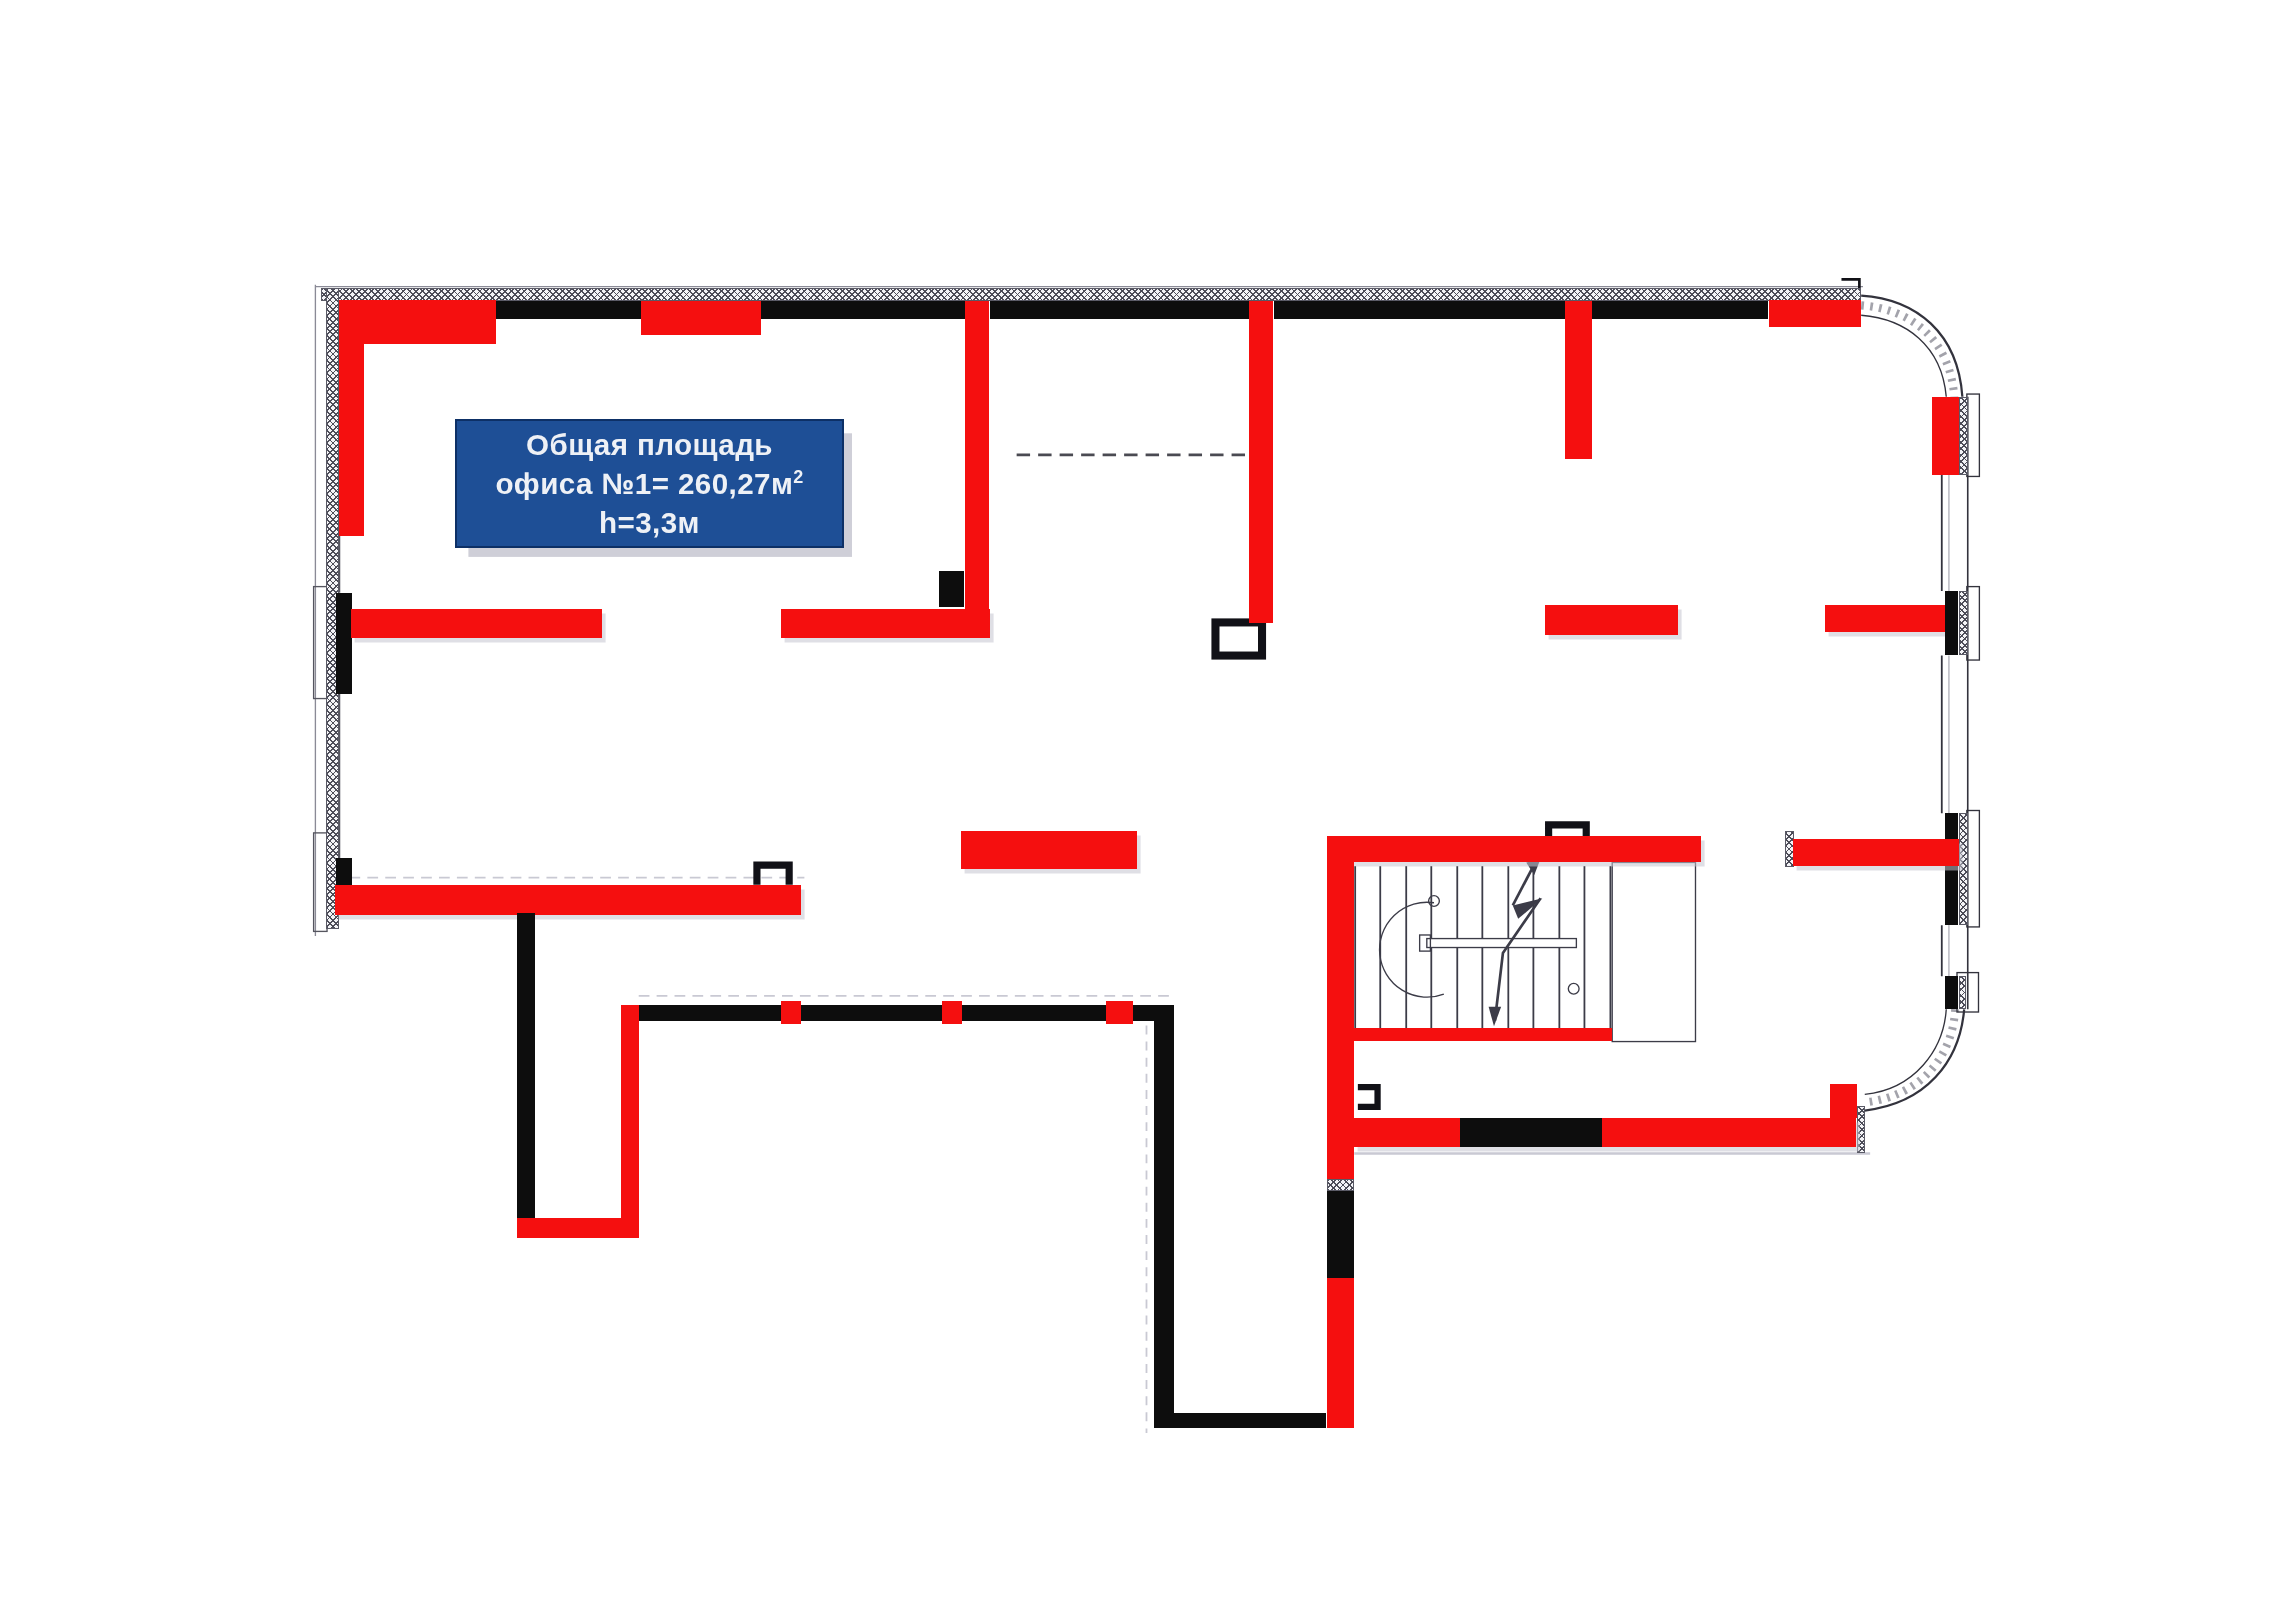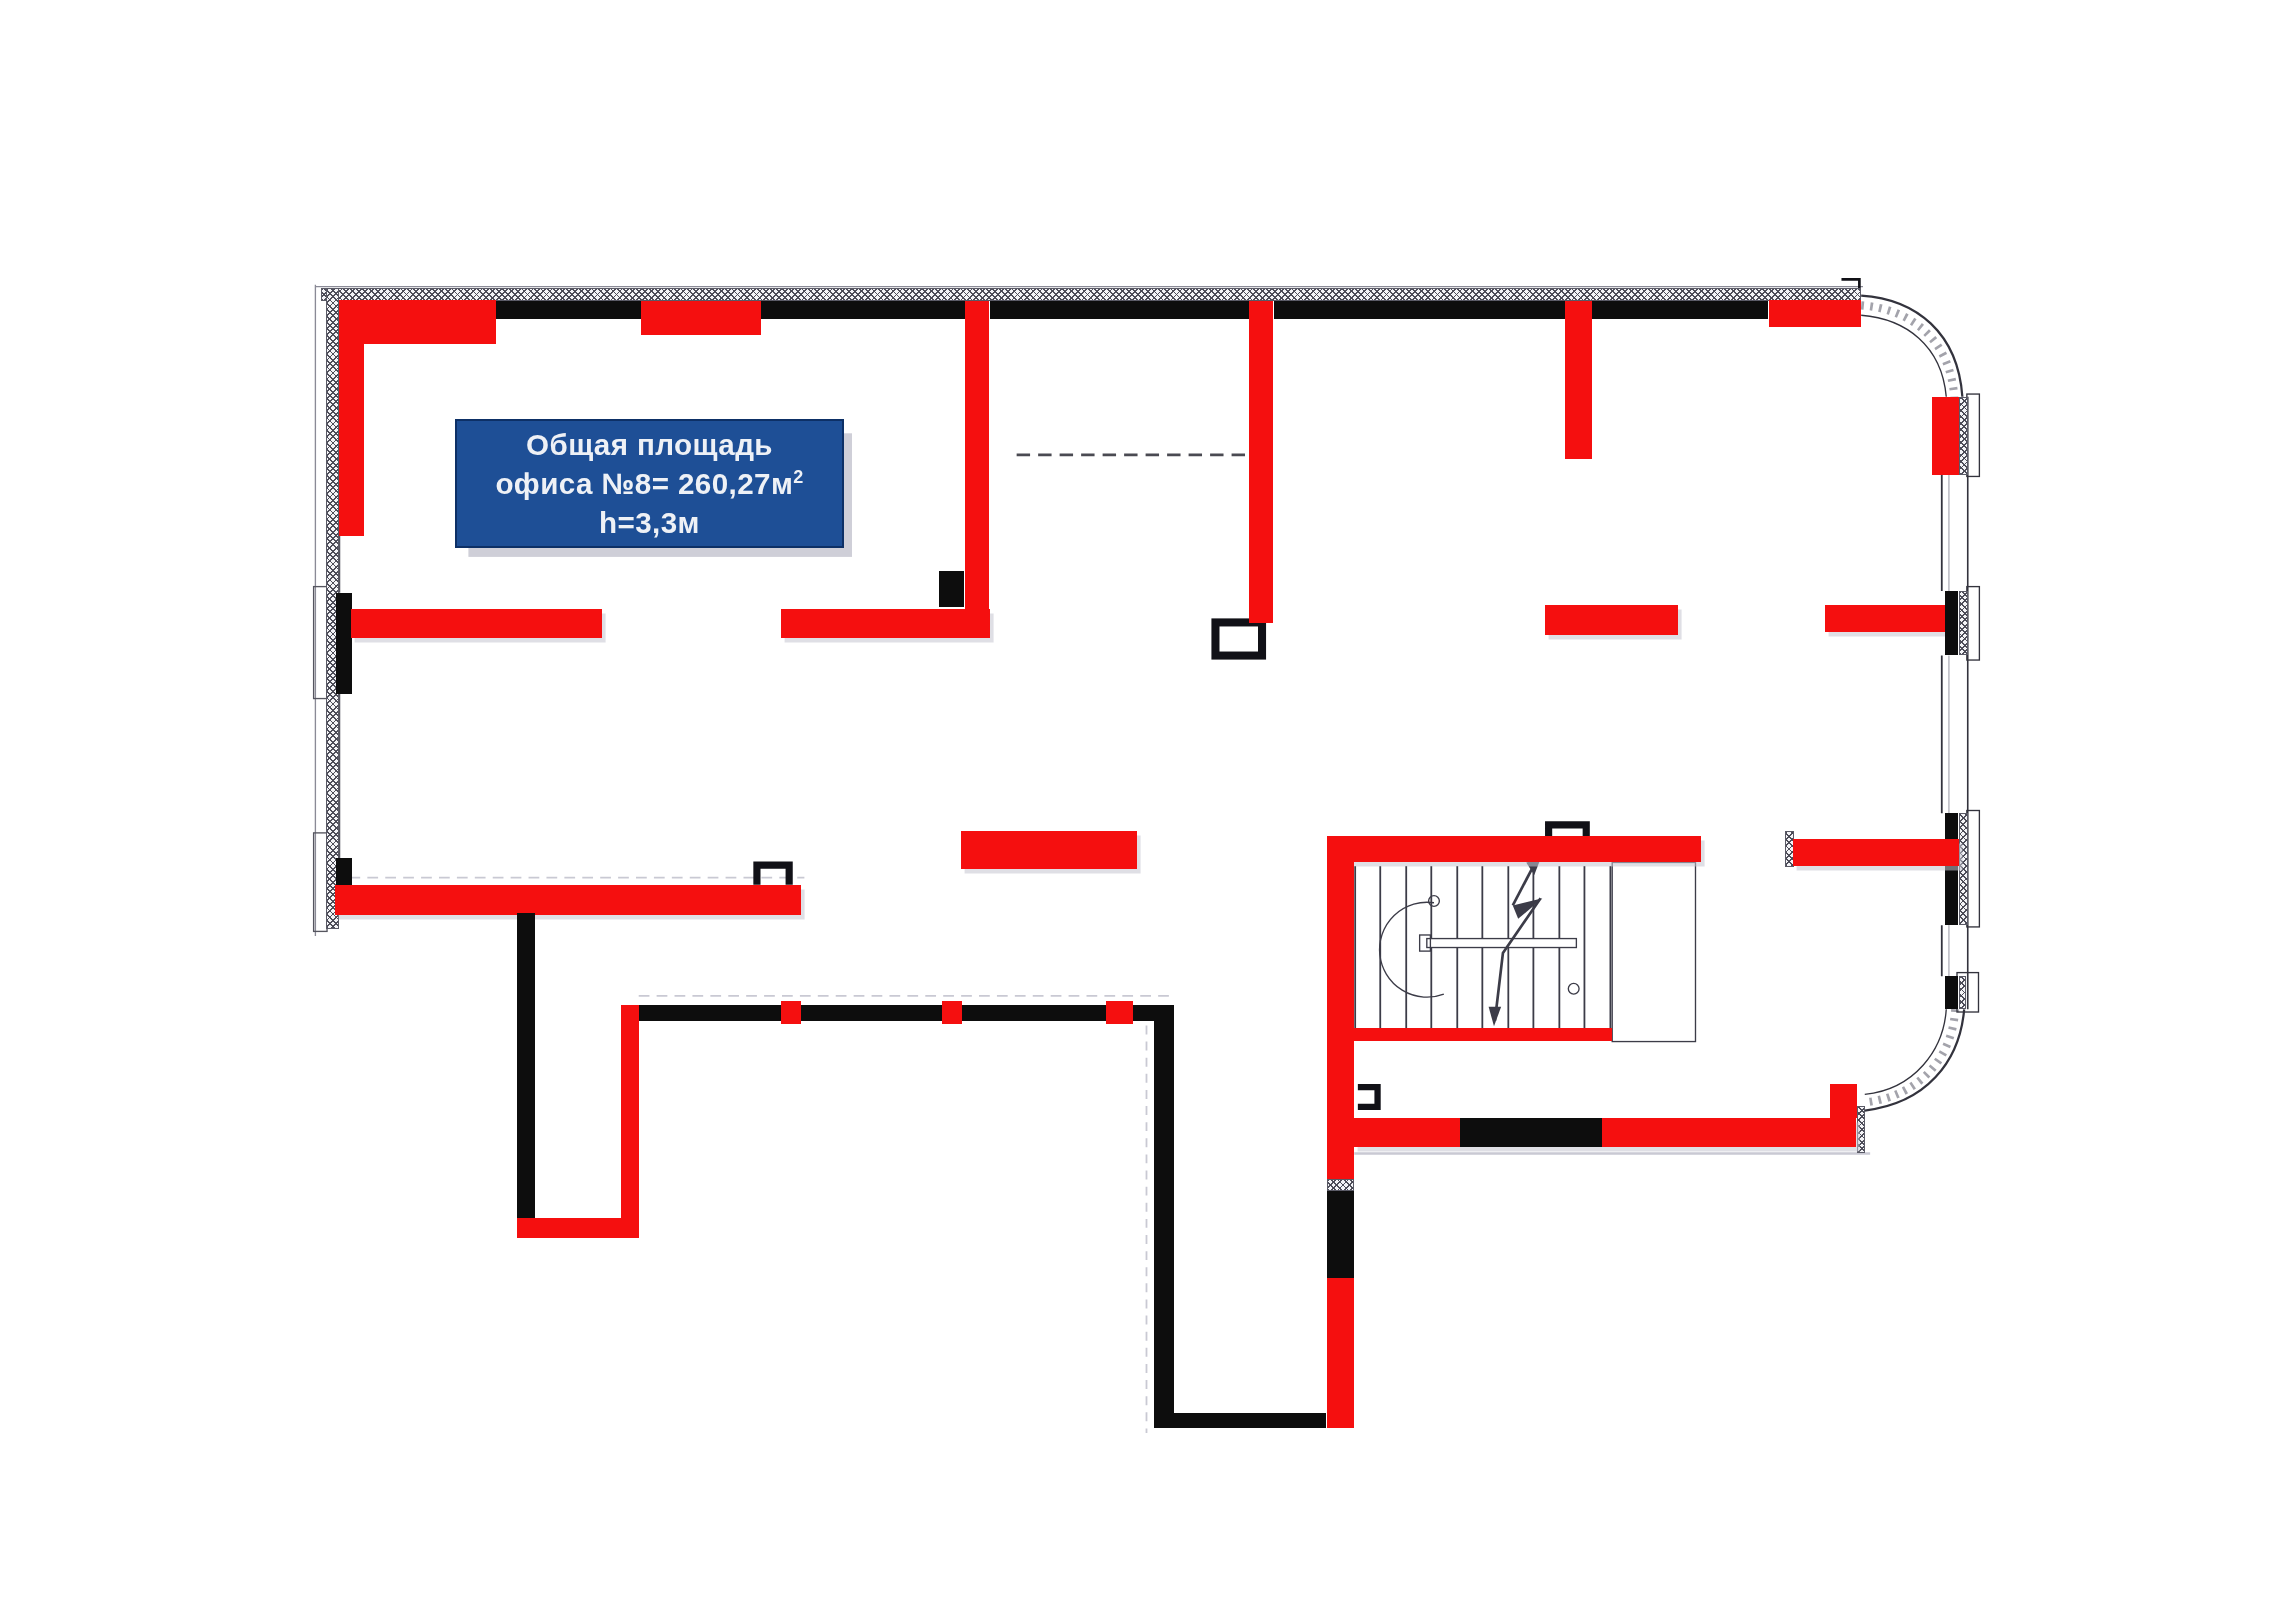--- a/index.html
+++ b/index.html
@@ -150,17 +150,17 @@
       <div class="w black" style="left: 1327px; top: 1191px; width: 27px; height: 87px;"></div>
       <div class="w red" style="left: 1327px; top: 1278px; width: 27px; height: 150px;"></div>
       <div class="w red" style="left: 1327px; top: 1028px; width: 285px; height: 13.4px;"></div>
       <div class="w red sh" style="left: 1354px; top: 1118px; width: 502px; height: 29px;"></div>
       <div class="w black" style="left: 1460px; top: 1118px; width: 142px; height: 29px;"></div>
       <div class="w red" style="left: 1830px; top: 1084px; width: 27px; height: 34px;"></div>
     </div>
 
   <div class="infobox">
     <div>Общая площадь</div>
-    <div><span>офиса №8= 260,27м</span><sup>2</sup></div>
+    <div><span>офиса №1= 260,27м</span><sup>2</sup></div>
     <div>h=3,3м</div>
   </div>
 </div>
 
 
 </body></html>

